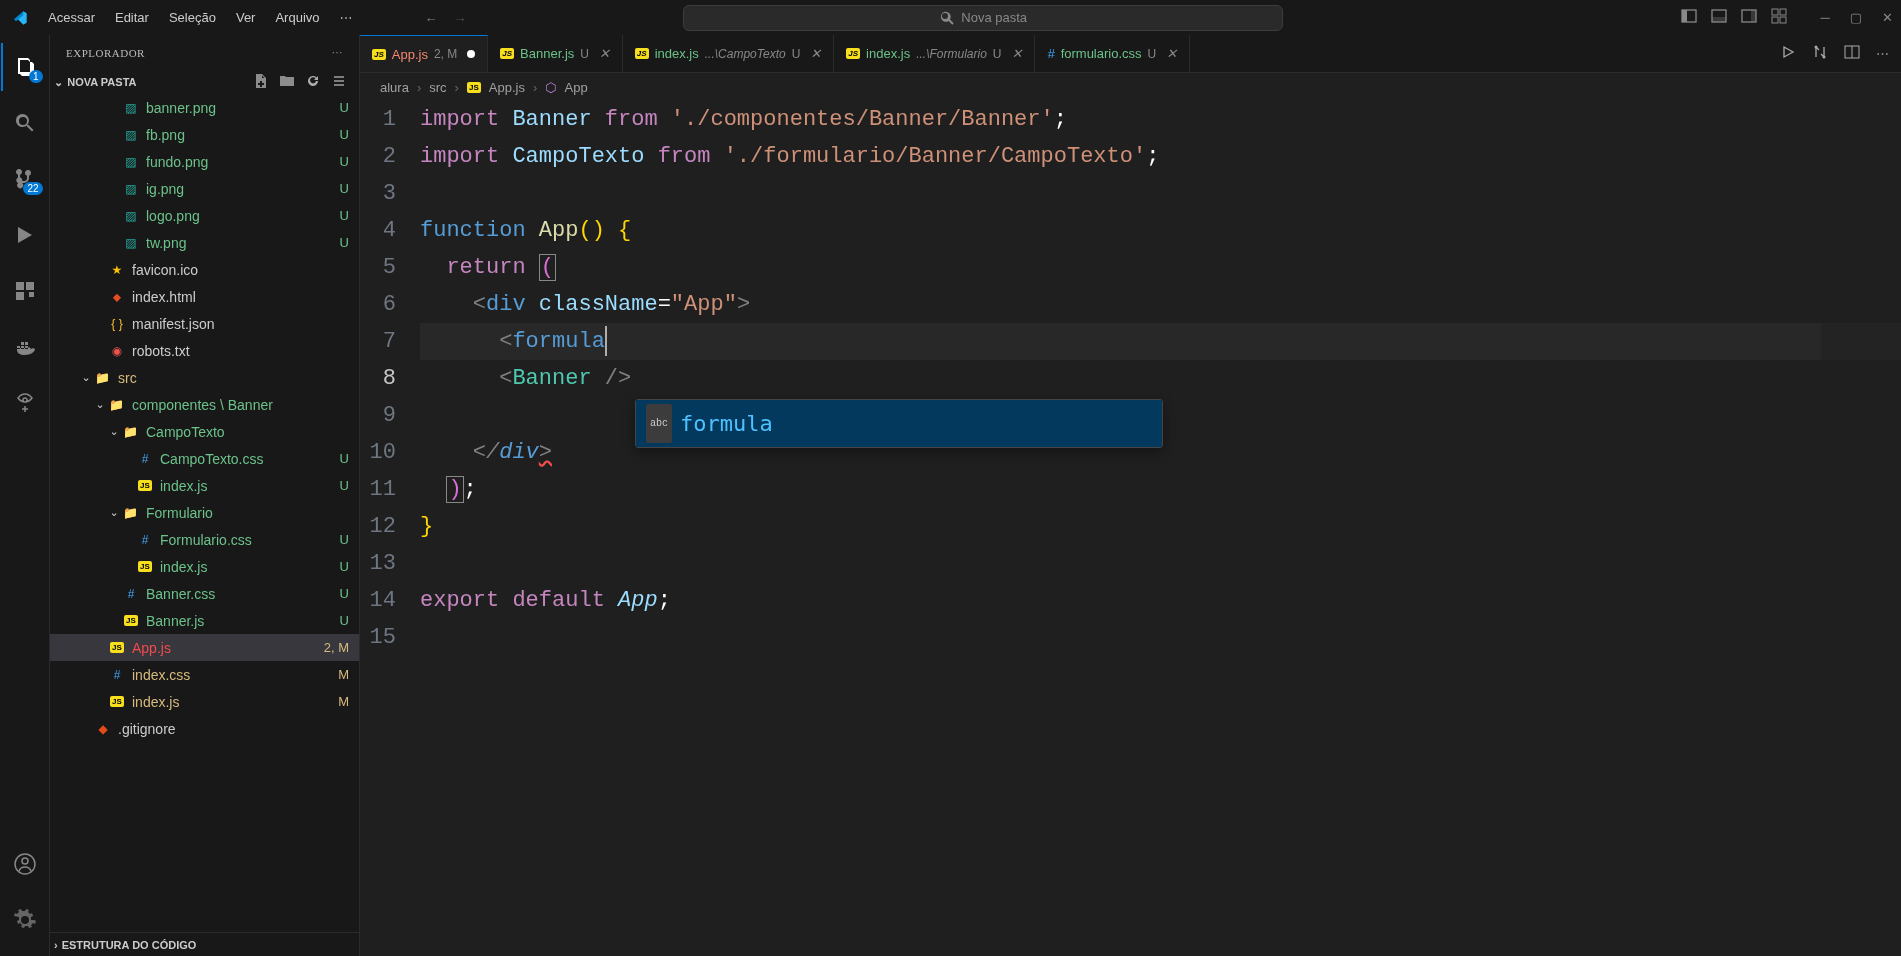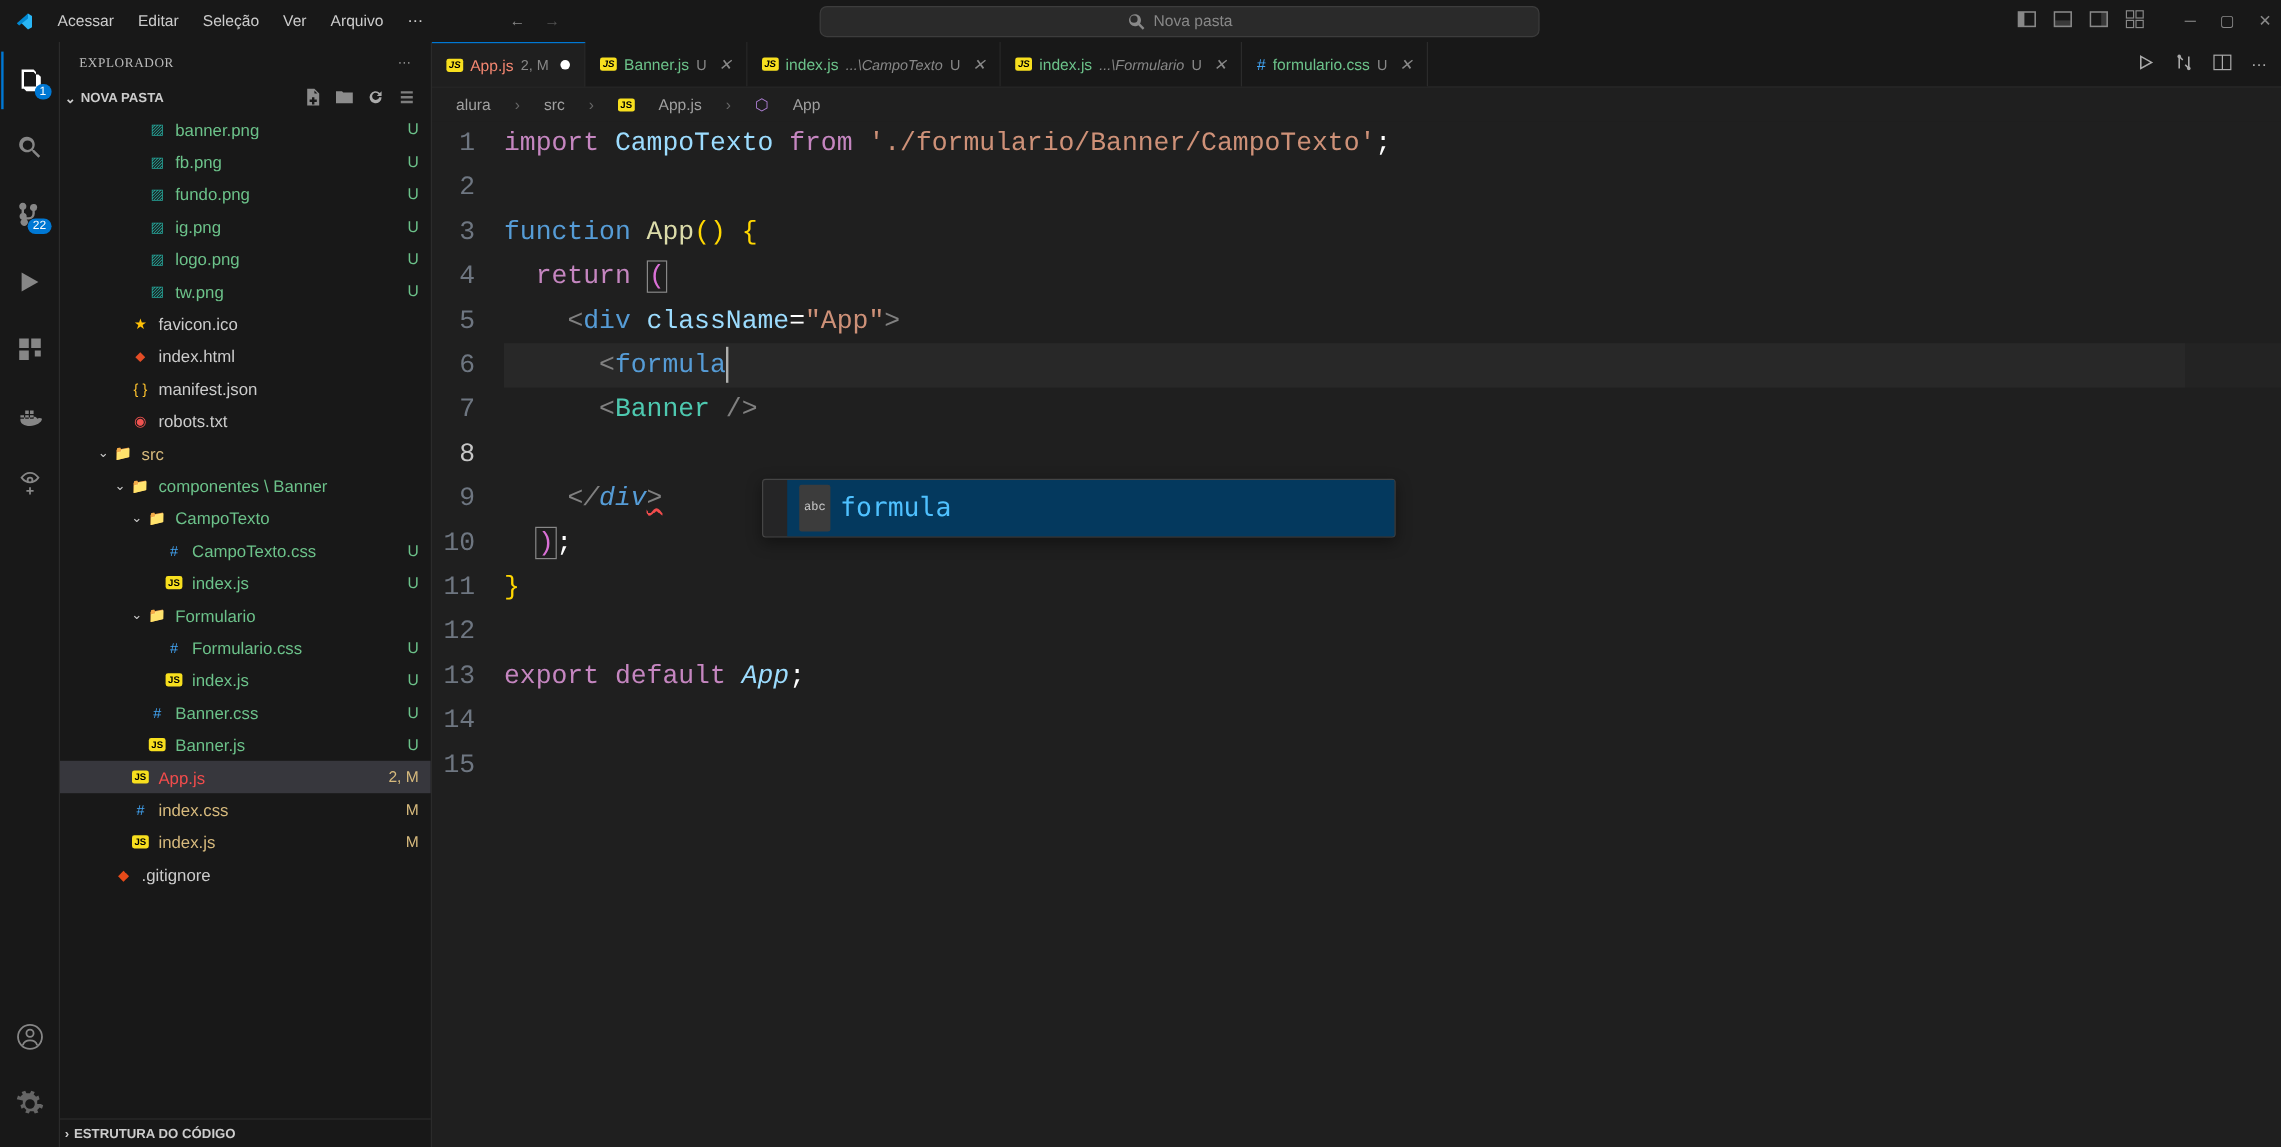--- a/index.html
+++ b/index.html
@@ -142,21 +142,21 @@
 .tab .tpath { color:#888; font-size:12px; font-style:italic;}
 .tab .close { color:#888; margin-left:4px; }
 .tab .dot { width:8px;height:8px;border-radius:50%;background:#fff; margin-left:4px;}
 .tabbar .tab-actions { margin-left:auto; display:flex; align-items:center; gap:16px; padding:0 12px; color:#aaa; }
 .breadcrumb {
   height: 28px;
   display:flex; align-items:center;
   padding: 0 20px;
   color:#a0a0a0;
   font-size:13px;
-  gap:20px;
+  gap:8px;
 }
 .breadcrumb .bc { color:#a0a0a0; }
 .breadcrumb .sep { color:#666; }
 .editor { flex:1; display:flex; font-family: Consolas, 'Courier New', monospace; font-size: 22px; position:relative; background:#1f1f1f;}
 .gutter {
   width: 60px;
   text-align: right;
   padding-right: 24px;
   color: #6e7681;
   user-select:none;
@@ -188,21 +188,20 @@
   background:#252526;
   border:1px solid #454545;
   border-radius:3px;
   min-width:528px;
   box-shadow:0 4px 12px rgba(0,0,0,0.4);
 }
 .suggest-item {
   display:flex; align-items:center; gap:8px;
   padding: 4px 10px;
   background:#04395e;
-  margin-left:20px;
 }
 .suggest-item .kind {
   font-size:10px; padding:1px 4px;
   background:#3c3c3c; color:#ccc;
   border-radius:2px;
 }
 .suggest-item .label { color:#4fc1ff; font-family:Consolas, monospace; font-size:22px;}
 .minimap {
   position:absolute; right:0; top:0; width:80px; height:100%;
   background: #1f1f1f;
@@ -660,20 +659,21 @@
           <div class="ln">9</div>
           <div class="ln">10</div>
           <div class="ln">11</div>
           <div class="ln">12</div>
           <div class="ln">13</div>
           <div class="ln">14</div>
           <div class="ln">15</div>
         </div>
       <div class="code" id="code">
 
+        <div class="code-line"><span class="tok-kw">import</span> <span class="tok-var">Banner</span> <span class="tok-kw">from</span> <span class="tok-str">'./componentes/Banner/Banner'</span><span class="tok-def">;</span></div>
 
         <div class="code-line"><span class="tok-kw">import</span> <span class="tok-var">CampoTexto</span> <span class="tok-kw">from</span> <span class="tok-str">'./formulario/Banner/CampoTexto'</span><span class="tok-def">;</span></div>
 
         <div class="code-line"></div>
 
         <div class="code-line"><span class="tok-fn">function</span> <span class="tok-name">App</span><span class="tok-paren">()</span> <span class="tok-paren">{</span></div>
 
         <div class="code-line">  <span class="tok-kw">return</span> <span class="tok-brace bracket-box">(</span></div>
 
         <div class="code-line">    <span class="tok-punct">&lt;</span><span class="tok-tag">div</span> <span class="tok-attr">className</span><span class="tok-def">=</span><span class="tok-str">"App"</span><span class="tok-punct">&gt;</span></div>

